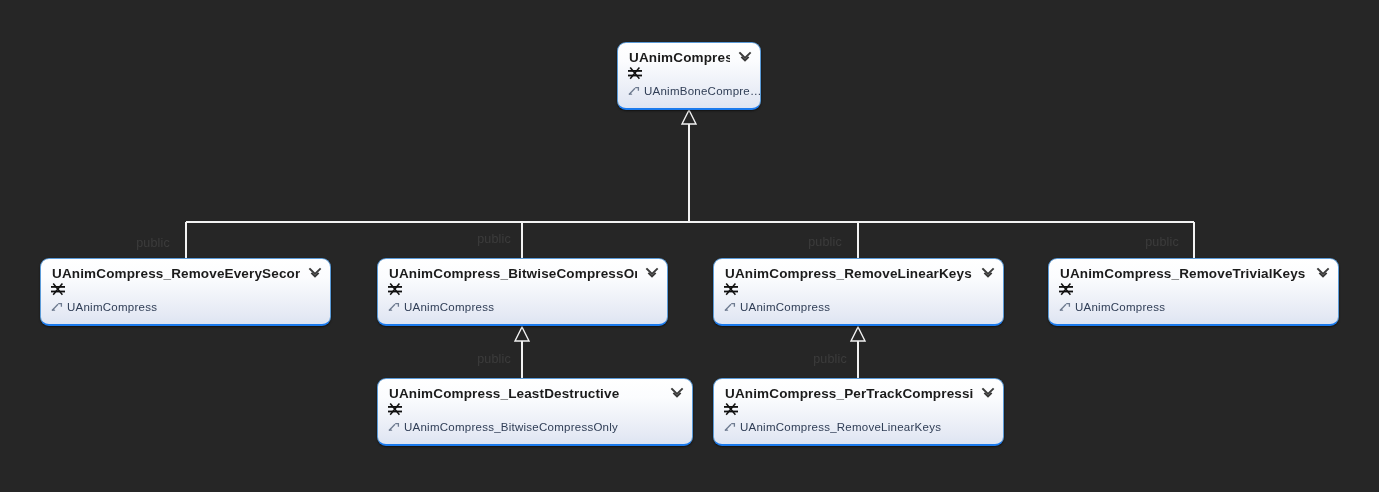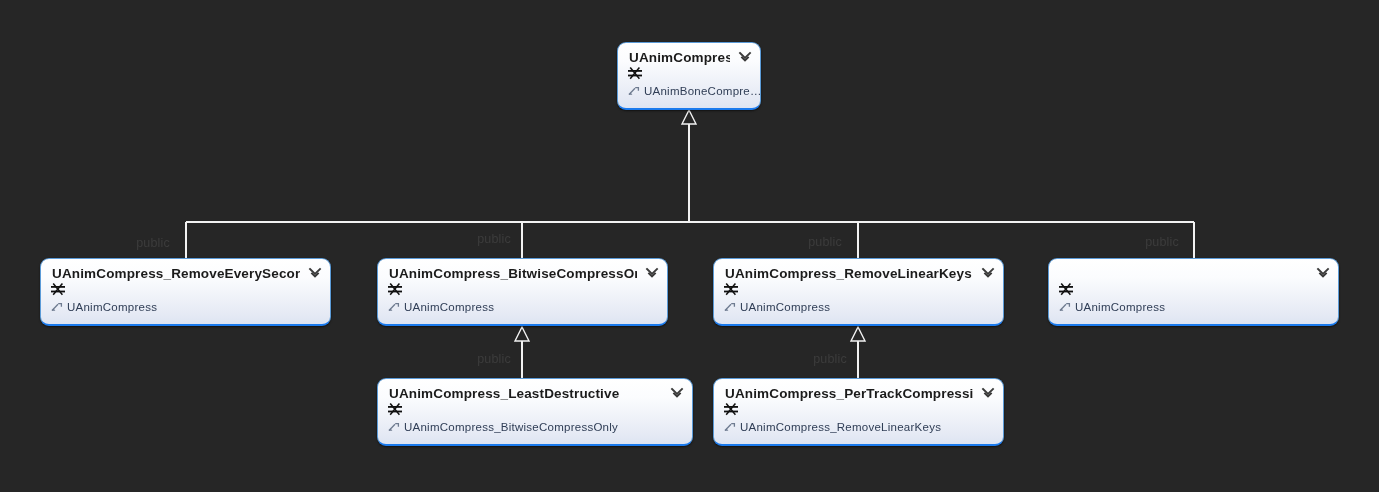--- a/index.html
+++ b/index.html
@@ -253,20 +253,21 @@
           <path d="M7.2 2.6 L10.4 2.6 L10.4 5.8" stroke="#6e7b90" stroke-width="1.3" fill="none"></path>
           <path d="M0.6 9.8 L4.4 9.8 L2.6 7.4 Z" fill="#6e7b90"></path>
         </svg>
       </span>
       <span class="base-label">UAnimCompress</span>
     </div>
   </div>
 
   <div class="node" style="left:1048px; top:258px; width:291px; height:68px;">
     <div class="node-header">
+      <span class="node-title">UAnimCompress_RemoveTrivialKeys</span>
       <span class="chevron">
         <svg width="14" height="14" viewBox="0 0 14 14">
           <path d="M2 3 L7 8 L12 3" fill="none" stroke="#3b3b3b" stroke-width="1.9" stroke-linecap="square"></path>
           <path d="M4 7.5 L7 10.5 L10 7.5" fill="none" stroke="#3b3b3b" stroke-width="1.9" stroke-linecap="square"></path>
         </svg>
       </span>
     </div>
     <div class="node-typerow">
       <svg class="class-icon" width="14" height="13" viewBox="0 0 14 13">
         <rect x="0" y="3" width="14" height="1.8" fill="#101010"></rect>

